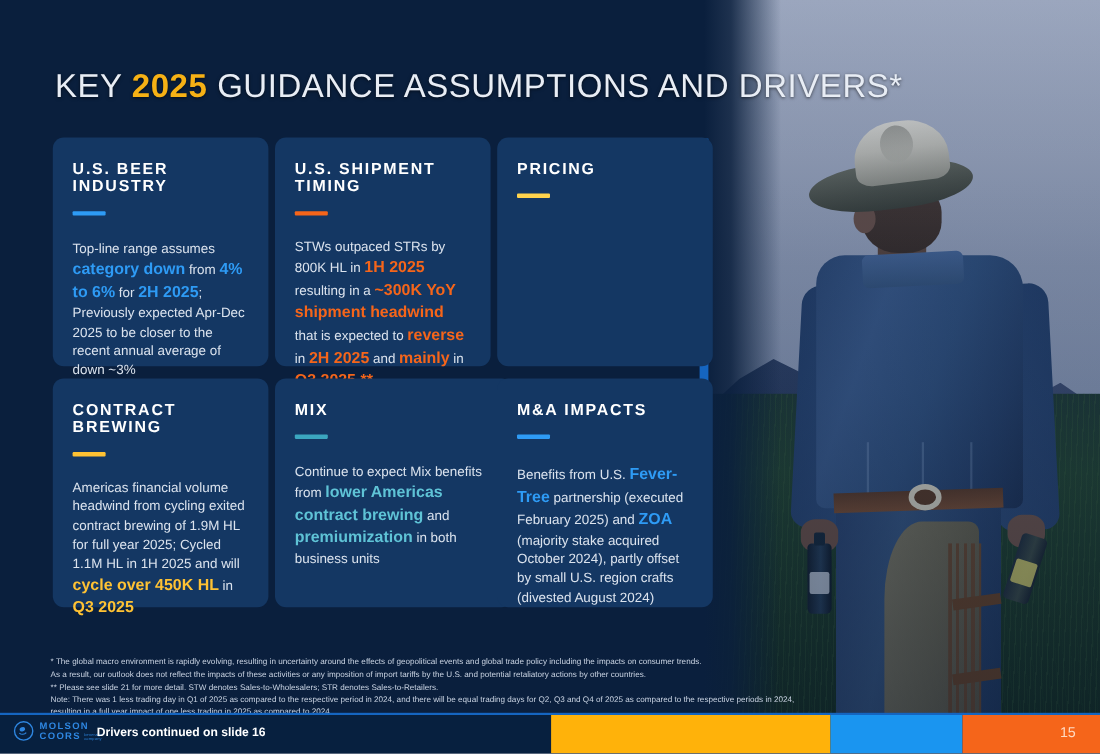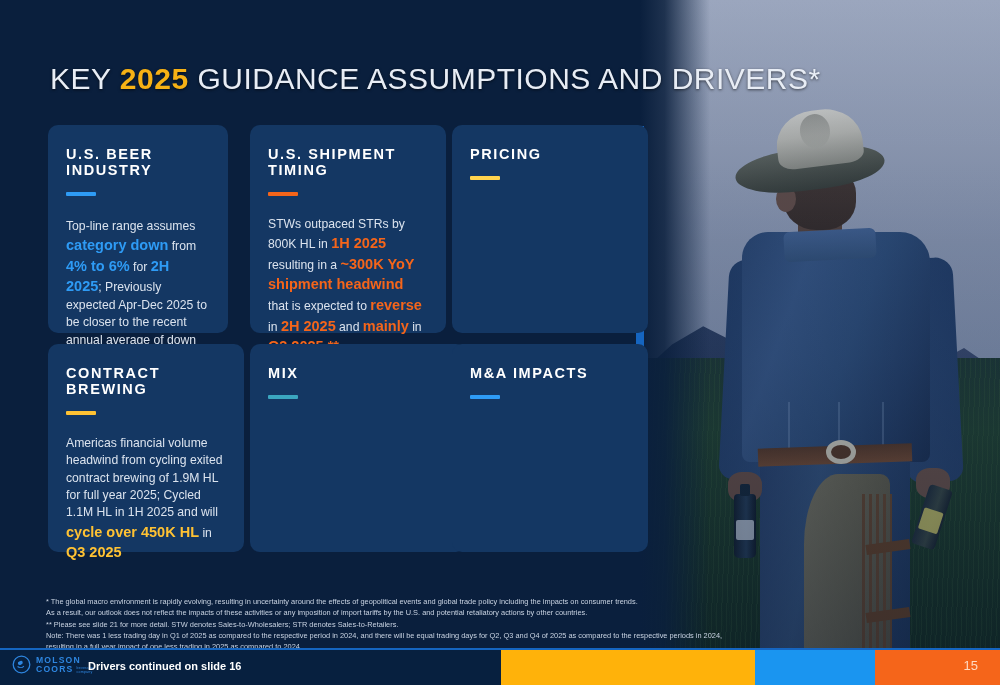--- a/index.html
+++ b/index.html
@@ -193,21 +193,21 @@
   }
   #title .y { color: #f6b115; font-weight: 700; }
 
   
   .card {
     position: absolute;
     background: #143763;
     border-radius: 10px;
     padding: 22px 20px 16px 18px;
   }
-  .card.c1 { left: 48px;  top: 125px; width: 180px; height: 208px; }
+  .card.c1 { left: 48px;  top: 125px; width: 196px; height: 208px; }
   .card.c2 { left: 250px; top: 125px; width: 196px; height: 208px; }
   .card.c3 { left: 452px; top: 125px; width: 196px; height: 208px; }
   .card.c4 { left: 48px;  top: 344px; width: 196px; height: 208px; }
   .card.c5 { left: 250px; top: 344px; width: 216px; height: 208px; }
   .card.c6 { left: 452px; top: 344px; width: 196px; height: 208px; }
 
   .card-title {
     font-size: 14.5px; font-weight: 700; color: #ffffff;
     letter-spacing: 1.6px; line-height: 1.1;
   }
@@ -320,25 +320,27 @@
 
   <div class="card c4">
     <div class="card-title">CONTRACT BREWING</div>
     <div class="accent" style="background: rgb(255, 194, 51);"></div>
     <div class="card-body"><span>Americas financial volume headwind from cycling exited contract brewing of 1.9M HL for full year 2025; Cycled 1.1M HL in 1H 2025 and will </span><span class="hl" style="color: rgb(255, 194, 51);">cycle over 450K HL</span><span> in </span><span class="hl" style="color: rgb(255, 194, 51);">Q3 2025</span></div>
   </div>
 
   <div class="card c5">
     <div class="card-title">MIX</div>
     <div class="accent" style="background: rgb(59, 166, 191);"></div>
+    <div class="card-body"><span>Continue to expect Mix benefits from </span><span class="hl" style="color: rgb(95, 195, 214);">lower Americas contract brewing</span><span> and </span><span class="hl" style="color: rgb(95, 195, 214);">premiumization</span><span> in both business units</span></div>
   </div>
 
   <div class="card c6">
     <div class="card-title">M&amp;A IMPACTS</div>
     <div class="accent" style="background: rgb(46, 155, 245);"></div>
+    <div class="card-body"><span>Benefits from U.S. </span><span class="hl" style="color: rgb(46, 155, 245);">Fever-Tree</span><span> partnership (executed  February 2025) and </span><span class="hl" style="color: rgb(46, 155, 245);">ZOA</span><span> (majority stake acquired October 2024), partly offset by small U.S. region crafts (divested August 2024)</span></div>
   </div>
 
   <div id="footnotes">
     <div>* The global macro environment is rapidly evolving, resulting in uncertainty around the effects of geopolitical events and global trade policy including the impacts on consumer trends.</div>
     <div>As a result, our outlook does not reflect the impacts of these activities or any imposition of import tariffs by the U.S. and potential retaliatory actions by other countries.</div>
     <div>** Please see slide 21 for more detail.  STW denotes Sales-to-Wholesalers; STR denotes Sales-to-Retailers.</div>
     <div>Note: There was 1 less trading day in Q1 of 2025 as compared to the respective period in 2024, and there will be equal trading days for Q2, Q3 and Q4 of 2025 as compared to the respective periods in 2024,</div>
     <div>resulting in a full year impact of one less trading in 2025 as compared to 2024.</div>
   </div>
 

